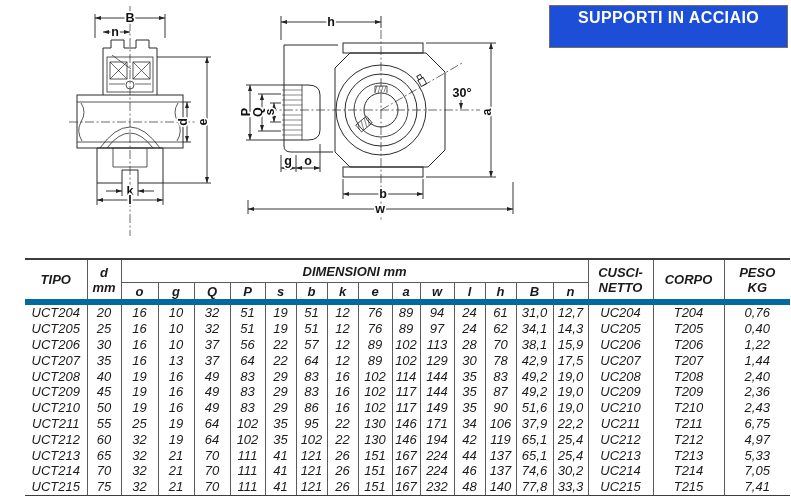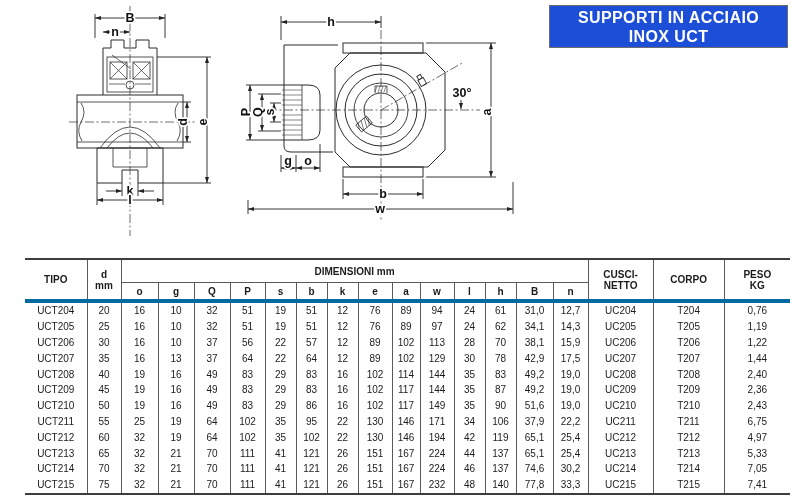--- a/index.html
+++ b/index.html
@@ -20,45 +20,44 @@
   .dview-front { left:228px; top:0; }
   svg text.dim-label {
     font-family:"Liberation Sans", sans-serif; font-weight:bold;
     font-size:12.5px; fill:#101010;
     paint-order:stroke; stroke:#ffffff; stroke-width:3.5px; stroke-linejoin:round;
   }
   
   table.spec {
     position:absolute; left:25px; top:258px; width:765px;
     border-collapse:collapse; table-layout:fixed;
-    font-size:10px; color:#1b1b1b;
-    border-top:2px solid #3d3d3d; border-bottom:2px solid #3d3d3d;
+    font-size:13px; color:#1b1b1b;
+    border-top:2px solid #3d3d3d; border-bottom:2px solid #3d3d3d;font-style:italic;
   }
   .spec th, .spec td {
     padding:0; margin:0; text-align:center; vertical-align:middle;
     border-left:1px solid #5a5a5a; font-weight:normal;
     white-space:nowrap; overflow:hidden;
   }
   .spec tr > *:first-child { border-left:none; }
   .spec thead tr.sub th:first-child { border-left:1px solid #5a5a5a; }
   .spec thead th { font-weight:bold; }
   .spec thead tr.main th { height:22px; }
   .spec thead tr.sub th { height:16px; }
   .spec th.span-dim { border-bottom:1px solid #5a5a5a; }
   .spec tbody td { height:15.8px; }
-  .spec tbody tr:first-child td { border-top:4px solid #0369a1; }
+  .spec tbody tr:first-child td { border-top:6px solid #0369a1; }
 </style>
 </head>
 <body>
 
 <div class="sheet">
 
   <div class="title-box">
     <div>SUPPORTI IN ACCIAIO</div>
-    <div>INOX UCT</div>
   </div>
 
   <svg class="drawing dview-left" width="215" height="245" viewBox="0 0 215 245">
     <defs>
       <marker id="arr" viewBox="0 0 7 6" refX="7" refY="3" markerWidth="7" markerHeight="6" orient="auto-start-reverse">
         <polygon points="0,0.6 7,3 0,5.4" fill="#222"></polygon>
       </marker>
     </defs>
     <g stroke="#2b2b2b" stroke-width="1" fill="none">
 
@@ -280,21 +279,21 @@
           <td>12</td>
           <td>76</td>
           <td>89</td>
           <td>97</td>
           <td>24</td>
           <td>62</td>
           <td>34,1</td>
           <td>14,3</td>
           <td>UC205</td>
           <td>T205</td>
-          <td>1,19</td>
+          <td>0,40</td>
         </tr>
         <tr>
           <td>UCT206</td>
           <td>30</td>
           <td>16</td>
           <td>10</td>
           <td>37</td>
           <td>56</td>
           <td>22</td>
           <td>57</td>

